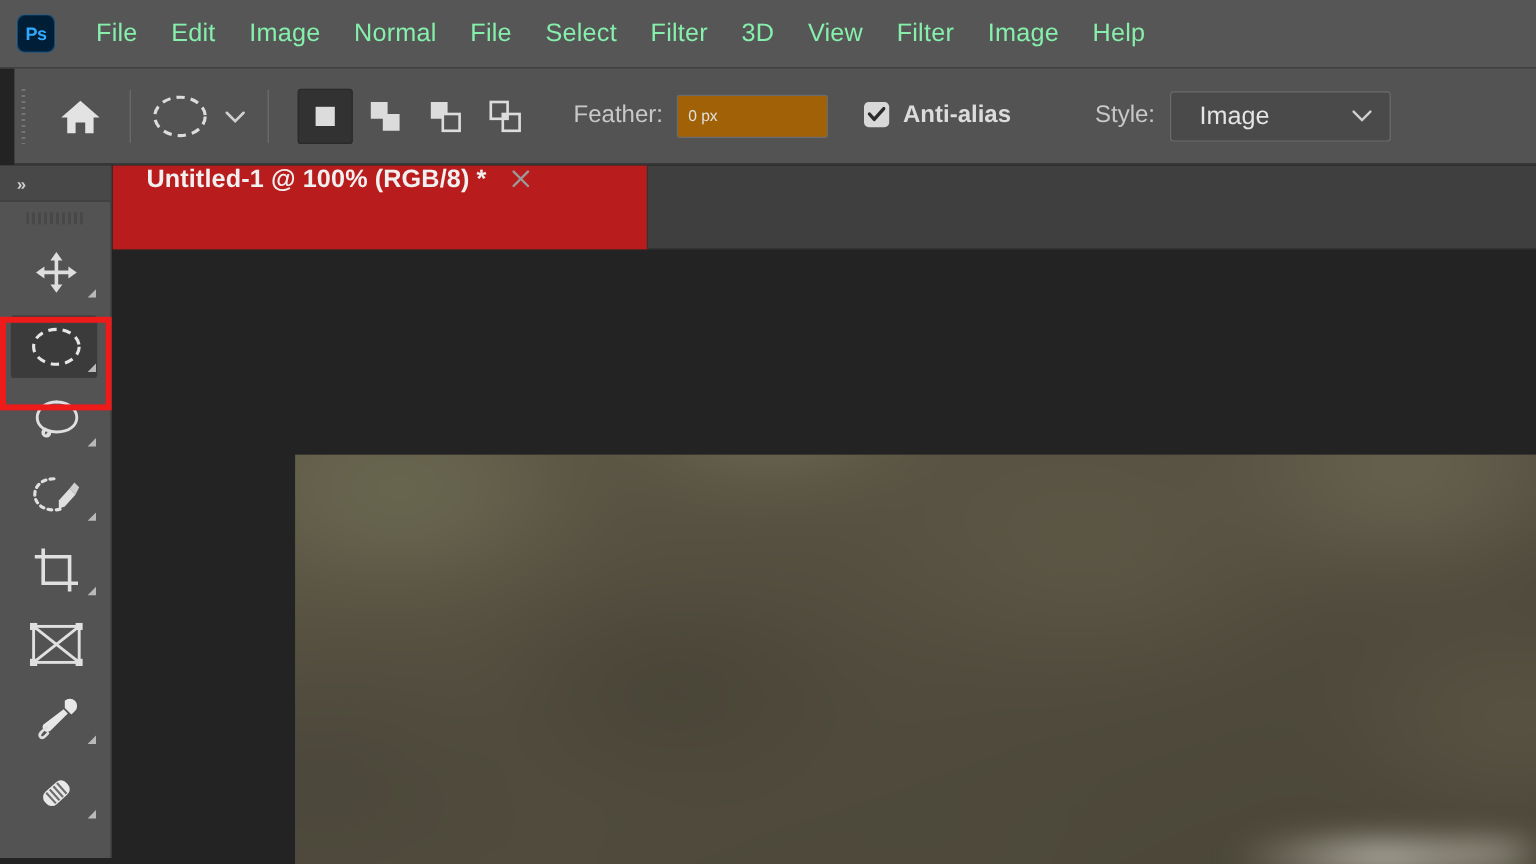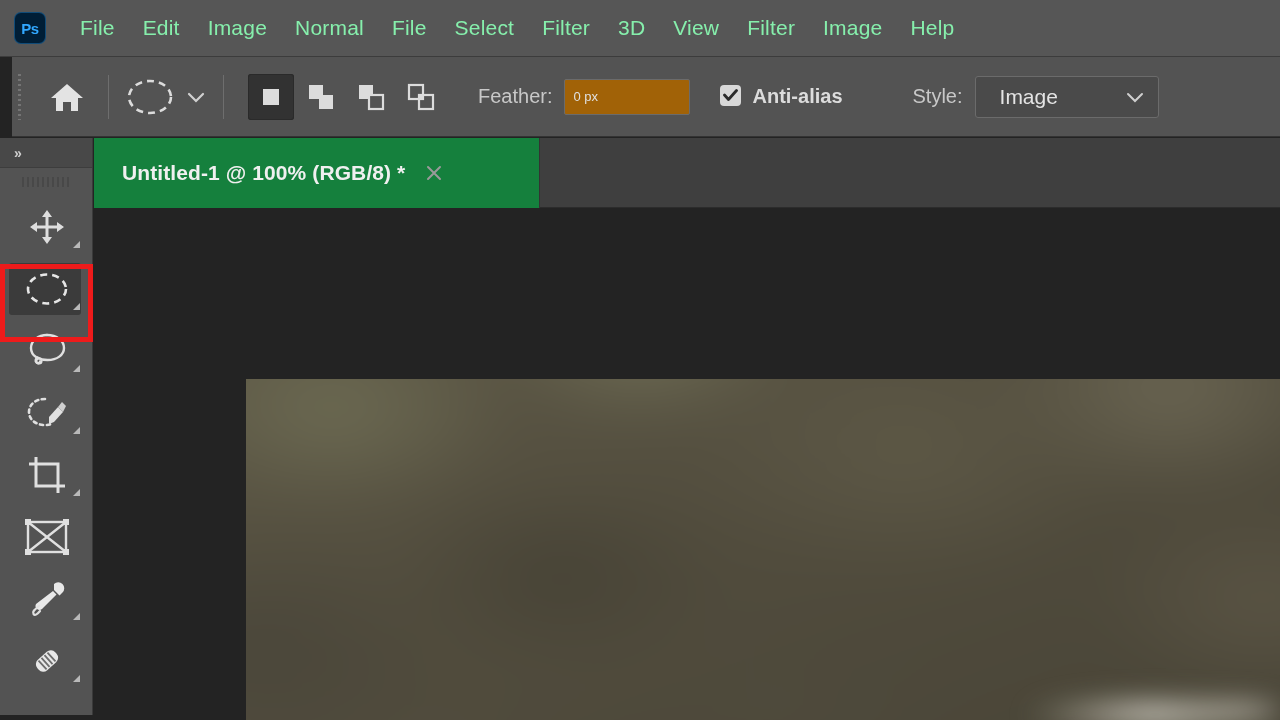--- a/index.html
+++ b/index.html
@@ -136,23 +136,23 @@
   }
 
   
   .tabbar {
     position: absolute; left: 94px; top: 138px; width: 1186px; height: 70px;
     background: #3f3f3f;
     border-bottom: 1px solid #2c2c2c;
   }
   .doctab {
     position: absolute; left: 0; top: 0; width: 446px; height: 70px;
-    background: #15803d;
+    background: #b91c1c;
     border-right: 1px solid #333;
-    display: flex; align-items: center;
+    display: flex; align-items: flex-start;
   }
   .doctab .title {
     color: #f0f0f0; font-size: 21px; font-weight: bold;
     margin-left: 28px; white-space: nowrap; letter-spacing: 0.1px;
   }
   .doctab .closex {
     margin-left: 18px; width: 22px; height: 22px;
     display: flex; align-items: center; justify-content: center;
   }
 

